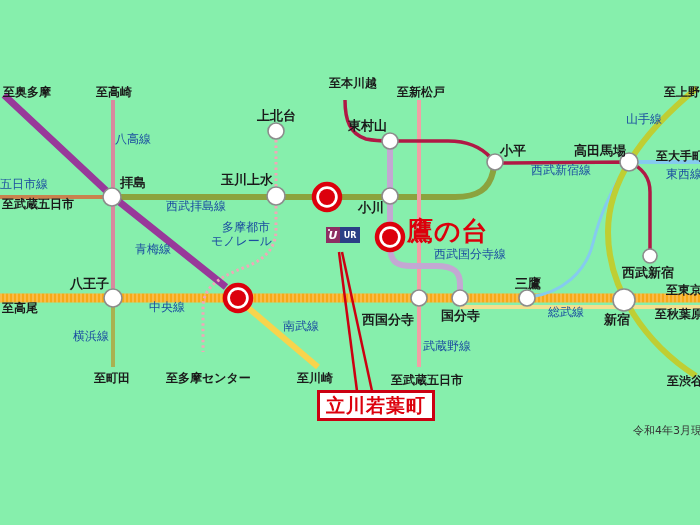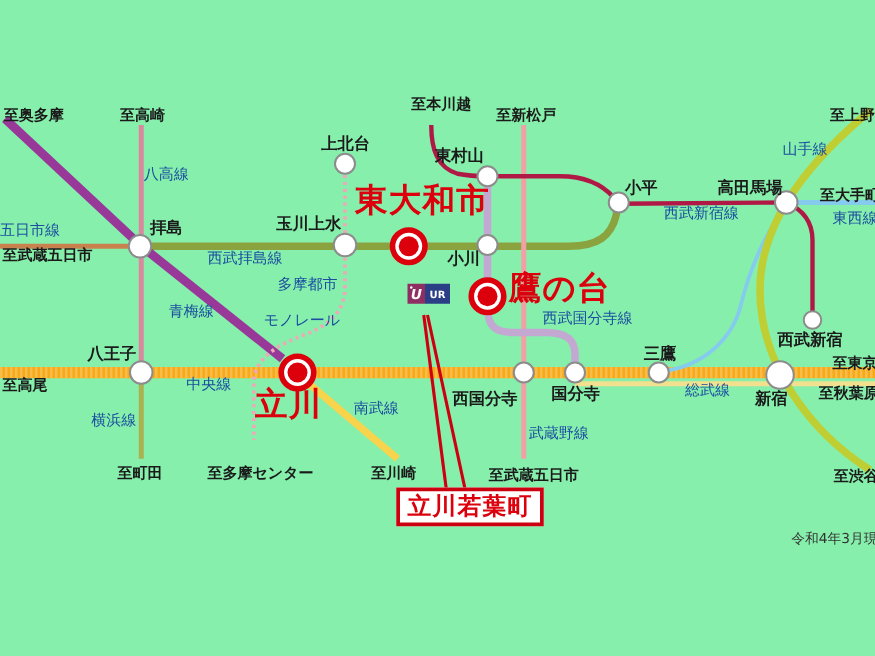--- a/index.html
+++ b/index.html
@@ -5,21 +5,21 @@
   html,body{margin:0;padding:0;background:#fff;}
   #stage{position:relative;width:700px;height:525px;background:#86efac;overflow:hidden;
          font-family:"DejaVu Sans",sans-serif;}
   #railmap{position:absolute;left:0;top:0;}
   .lbl{position:absolute;white-space:nowrap;line-height:1.05;}
   .st{font-size:13px;font-weight:bold;color:#1a1a1a;}
   .dest{font-size:12px;font-weight:bold;color:#1a1a1a;}
   .line{font-size:12px;font-weight:normal;color:#1b4ea0;}
   .bigred{font-size:26px;font-weight:bold;color:#dc000c;letter-spacing:1px;}
   .callout{position:absolute;left:317px;top:390px;width:112px;height:25px;
-           background:#fff;border:3px solid #cc0011;display:flex;align-items:flex-end;justify-content:center;}
+           background:#fff;border:3px solid #cc0011;display:flex;align-items:flex-start;justify-content:center;}
   .callout span{font-size:19px;font-weight:bold;color:#dc000c;letter-spacing:1px;}
   .urbadge{position:absolute;left:326px;top:227px;width:34px;height:16px;display:flex;}
   .urbadge .logo{width:14px;height:16px;background:#8e2e63;color:#fff;font-size:11px;font-weight:bold;
                  display:flex;align-items:center;justify-content:center;position:relative;font-style:italic;}
   .urbadge .logo::before{content:"";position:absolute;left:2px;top:2px;width:2px;height:2px;background:#fff;border-radius:50%;}
   .urbadge .ur{width:20px;height:16px;background:#2b3f86;color:#fff;font-size:8px;font-weight:bold;
                display:flex;align-items:center;justify-content:center;}
   .note{font-size:11px;color:#333;}
 </style>
 </head>
@@ -104,21 +104,21 @@
   <span class="lbl dest" style="left:94px;top:372px">至町田</span>
   <span class="lbl dest" style="left:166px;top:372px">至多摩センター</span>
   <span class="lbl dest" style="left:297px;top:372px">至川崎</span>
   <span class="lbl dest" style="left:391px;top:374px">至武蔵五日市</span>
 
   <span class="lbl line" style="left:115px;top:133px">八高線</span>
   <span class="lbl line" style="left:0px;top:178px">五日市線</span>
   <span class="lbl line" style="left:166px;top:200px">西武拝島線</span>
   <span class="lbl line" style="left:135px;top:243px">青梅線</span>
   <span class="lbl line" style="left:222px;top:221px">多摩都市</span>
-  <span class="lbl line" style="left:211px;top:250px">モノレール</span>
+  <span class="lbl line" style="left:211px;top:235px">モノレール</span>
   <span class="lbl line" style="left:149px;top:301px">中央線</span>
   <span class="lbl line" style="left:73px;top:330px">横浜線</span>
   <span class="lbl line" style="left:283px;top:320px">南武線</span>
   <span class="lbl line" style="left:531px;top:164px">西武新宿線</span>
   <span class="lbl line" style="left:626px;top:113px">山手線</span>
   <span class="lbl line" style="left:666px;top:168px">東西線</span>
   <span class="lbl line" style="left:548px;top:306px">総武線</span>
   <span class="lbl line" style="left:434px;top:248px">西武国分寺線</span>
   <span class="lbl line" style="left:423px;top:340px">武蔵野線</span>
 
@@ -129,23 +129,21 @@
   <span class="lbl st" style="left:358px;top:201px">小川</span>
   <span class="lbl st" style="left:500px;top:144px">小平</span>
   <span class="lbl st" style="left:574px;top:144px">高田馬場</span>
   <span class="lbl st" style="left:622px;top:266px">西武新宿</span>
   <span class="lbl st" style="left:604px;top:313px">新宿</span>
   <span class="lbl st" style="left:515px;top:277px">三鷹</span>
   <span class="lbl st" style="left:441px;top:309px">国分寺</span>
   <span class="lbl st" style="left:362px;top:313px">西国分寺</span>
   <span class="lbl st" style="left:70px;top:277px">八王子</span>
 
-  <span class="lbl bigred" style="left:284px;top:148px">東大和市</span>
   <span class="lbl bigred" style="left:407px;top:218px">鷹の台</span>
-  <span class="lbl bigred" style="left:204px;top:311px">立川</span>
 
   <div class="urbadge">
     <span class="logo">U</span>
     <span class="ur">UR</span>
   </div>
 
   <div class="callout">
     <span>立川若葉町</span>
   </div>
 

